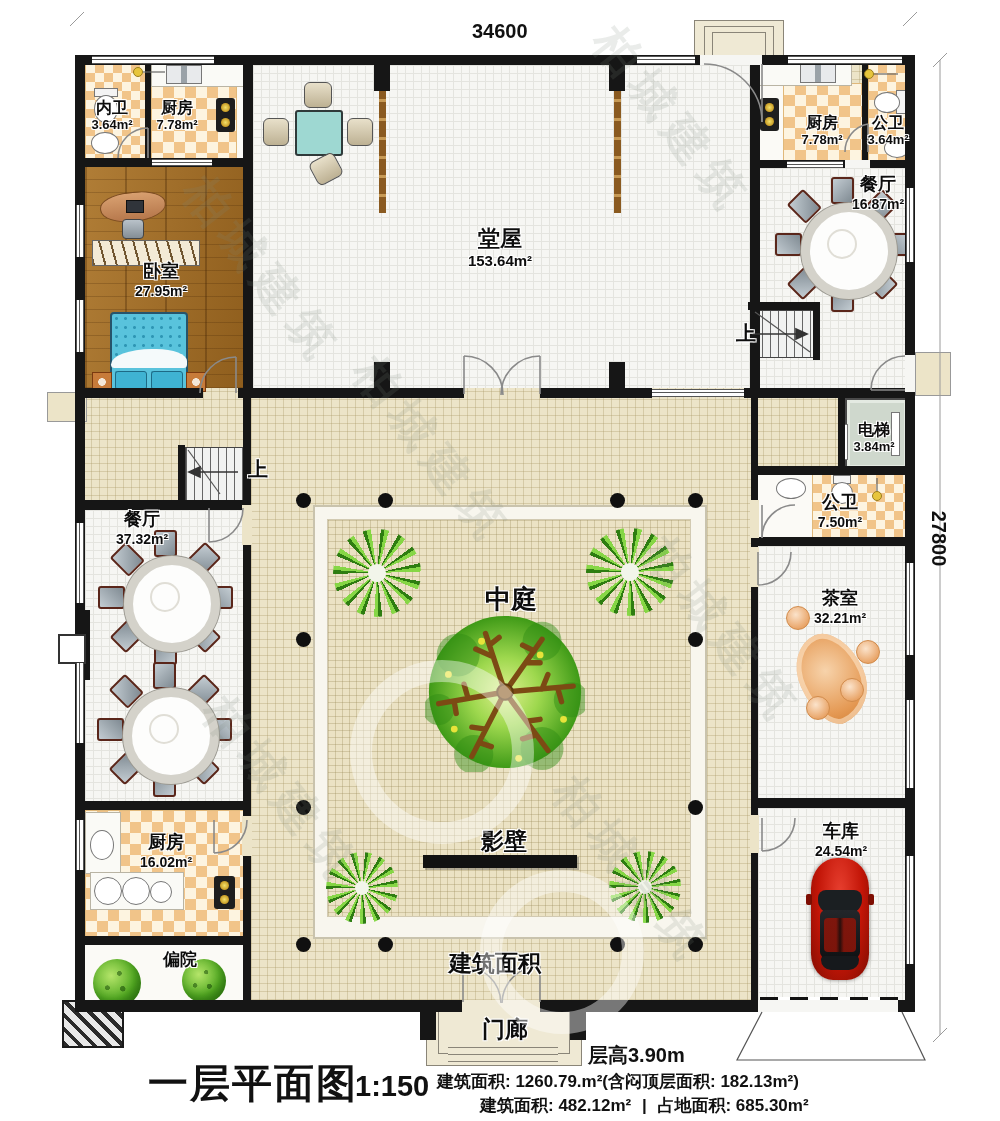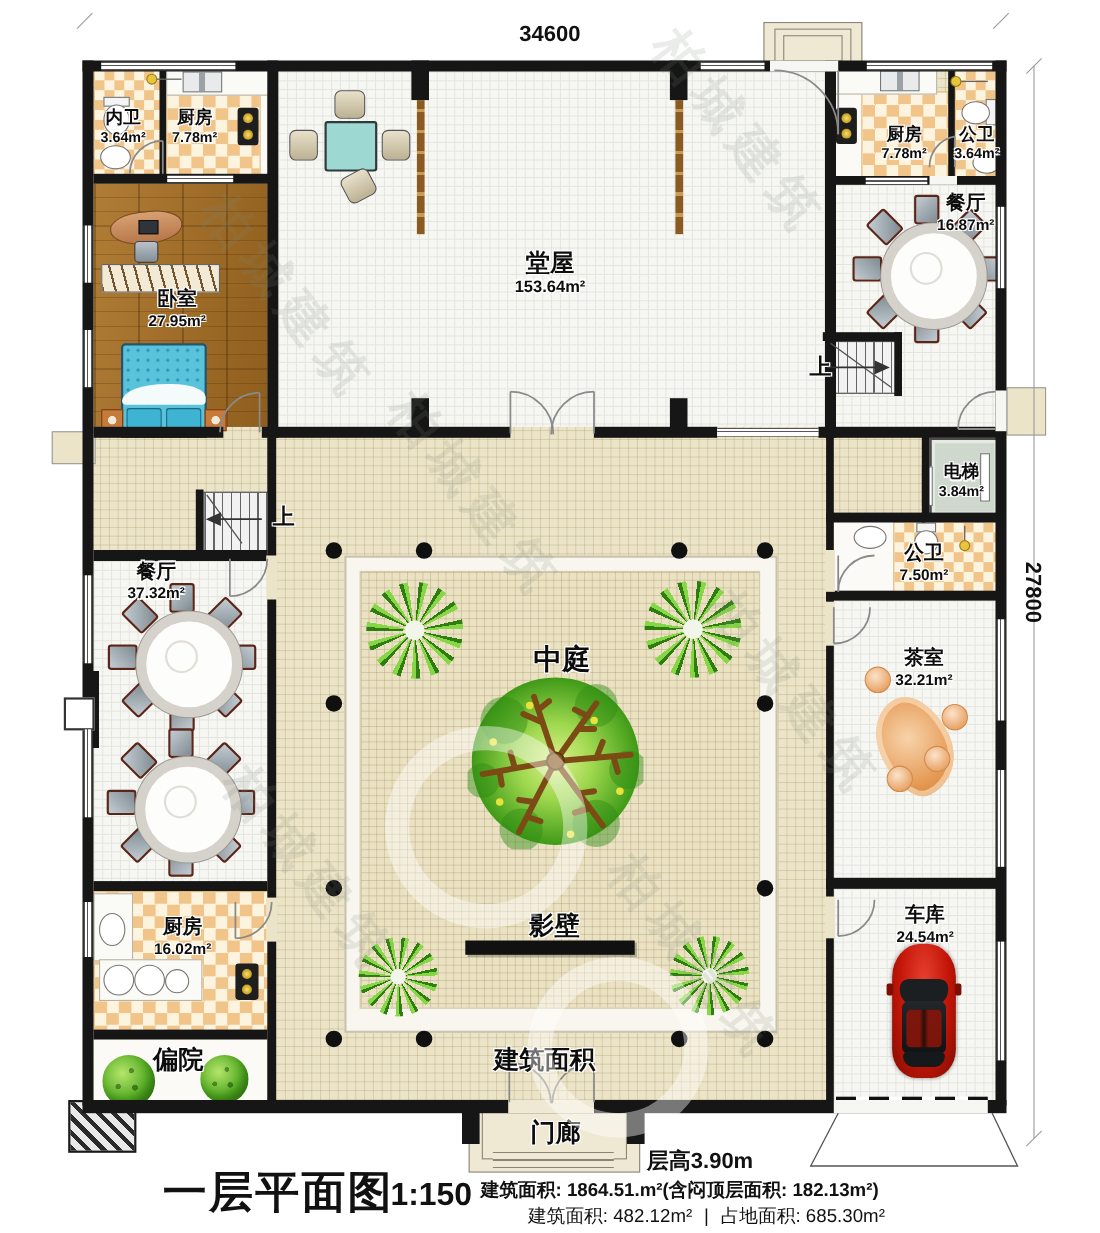--- a/index.html
+++ b/index.html
@@ -498,32 +498,32 @@
   </div>
   <div class="rlabel" style="left:841px;top:821px;">
     <div class="nm">车库</div>
       <div class="ar">24.54m²</div>
   </div>
 
   <div class="single" style="left:511px;top:582px;font-size:26px;">中庭</div>
   <div class="single" style="left:504px;top:826px;font-size:23px;">影壁</div>
   <div class="single" style="left:495px;top:948px;font-size:23px;">建筑面积</div>
   <div class="single" style="left:505px;top:1014px;font-size:23px;">门廊</div>
-  <div class="single" style="left:162px;top:948px;font-size:23px;">偏院</div>
+  <div class="single" style="left:180px;top:948px;font-size:17px;">偏院</div>
   <div class="single" style="left:746px;top:320px;font-size:20px;">上</div>
   <div class="single" style="left:258px;top:456px;font-size:20px;">上</div>
 
   <div class="dimtxt" style="left:472px;top:20px;">34600</div>
   <div class="dimtxt" style="left:903px;top:527px;width:70px;text-align:center;transform:rotate(90deg);">27800</div>
 
   <div class="ftext" style="left:148px;top:1056px;font-size:40px;font-weight:700;letter-spacing:2px;">一层平面图</div>
   <div class="ftext" style="left:355px;top:1070px;font-size:29px;font-weight:600;">1:150</div>
   <div class="ftext" style="left:588px;top:1042px;font-size:20px;font-weight:600;">层高3.90m</div>
-  <div class="ftext" style="left:437px;top:1070px;font-size:17px;font-weight:600;">建筑面积: 1864.51.m²(含闷顶层面积: 182.13m²)</div>
-  <div class="ftext" style="left:480px;top:1094px;font-size:17px;font-weight:400;">
+  <div class="ftext" style="left:437px;top:1070px;font-size:17px;font-weight:600;">建筑面积: 1260.79.m²(含闷顶层面积: 182.13m²)</div>
+  <div class="ftext" style="left:480px;top:1094px;font-size:17px;font-weight:700;">
     <span>建筑面积: 482.12m²</span>
     <span style="margin:0 6px;">|</span>
     <span>占地面积: 685.30m²</span>
   </div>
 
   <div class="wm" style="left:150px;top:240px;">柏城建筑</div>
   <div class="wm" style="left:560px;top:90px;">柏城建筑</div>
   <div class="wm" style="left:320px;top:420px;">柏城建筑</div>
   <div class="wm" style="left:610px;top:600px;">柏城建筑</div>
   <div class="wm" style="left:170px;top:760px;">柏城建筑</div>

